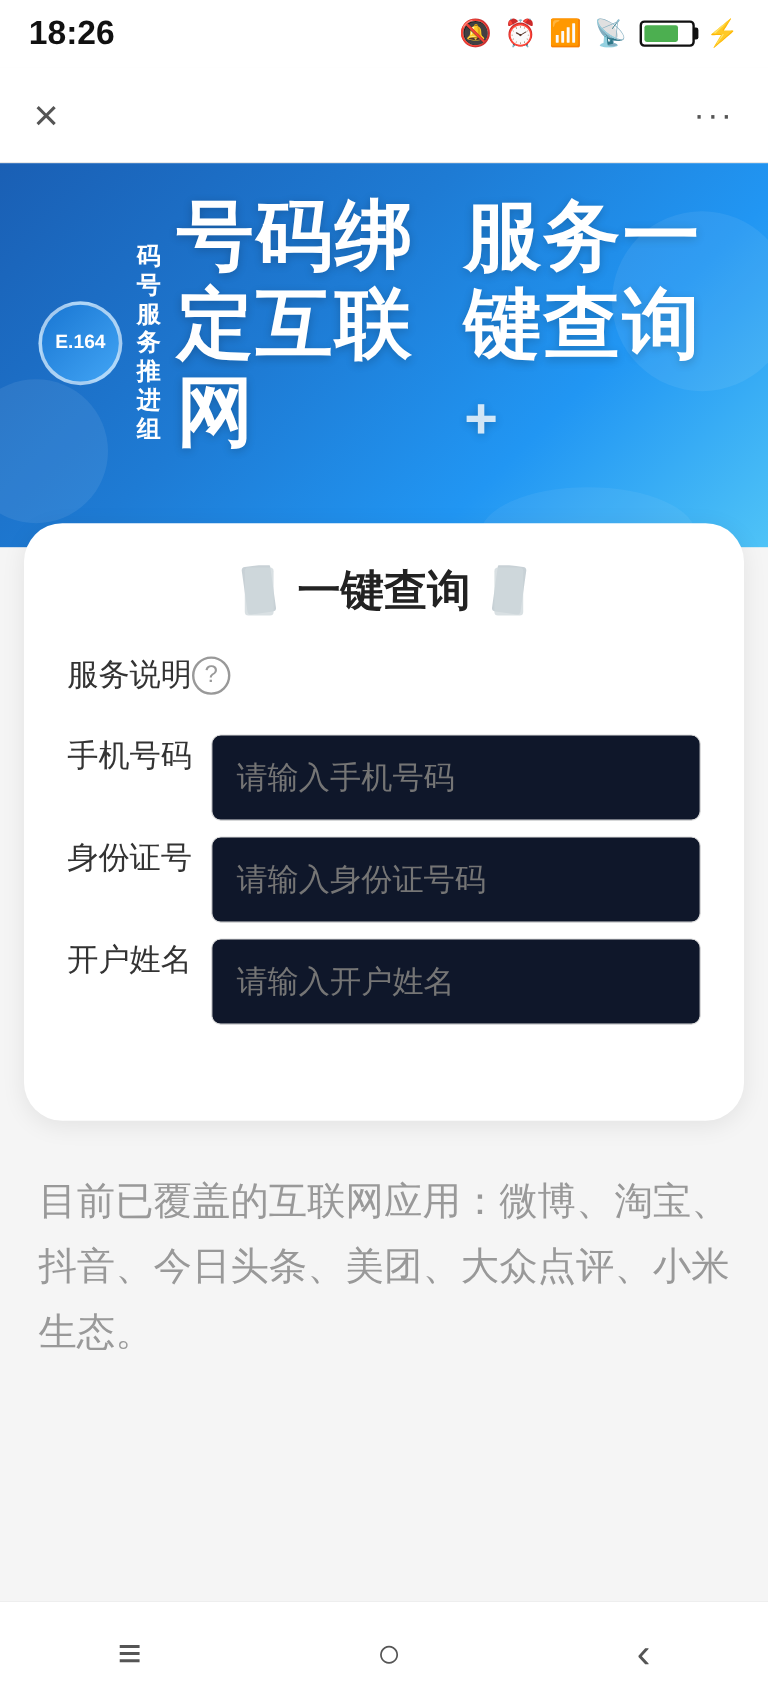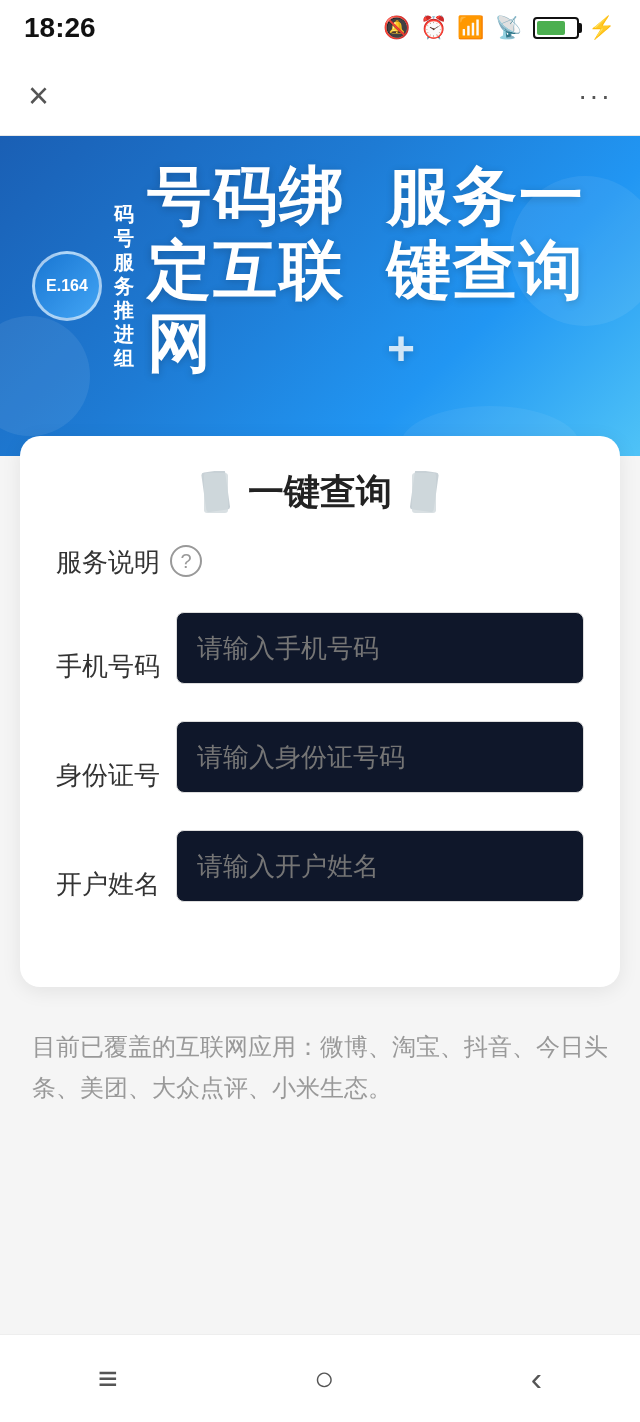--- a/index.html
+++ b/index.html
@@ -174,44 +174,43 @@
       height: 80px;
       border-radius: 50%;
       background: rgba(255,255,255,0.06);
     }
 
     
     .main-card {
       background: #fff;
       margin: 0 20px;
       margin-top: -20px;
-      border-radius: 20px;
-      padding: 32px 36px 48px;
+      border-radius: 32px;
+      padding: 32px 36px 67px;
       box-shadow: 0 4px 20px rgba(0,0,0,0.08);
       position: relative;
       z-index: 2;
     }
     .card-title-area {
       display: flex;
       align-items: center;
       justify-content: center;
       gap: 16px;
       margin-bottom: 28px;
     }
     .card-title-text {
       font-size: 36px;
       font-weight: 600;
       color: #222;
     }
 
     
     .service-note {
       display: flex;
-      align-items: flex-start;
-      gap: 10px;
+      align-items: center;
       margin-bottom: 32px;
     }
     .service-note-label {
       font-size: 26px;
       color: #333;
     }
     .service-note-icon {
       width: 32px;
       height: 32px;
       border: 2px solid #999;
@@ -221,22 +220,22 @@
       justify-content: center;
       font-size: 20px;
       color: #999;
       cursor: pointer;
       flex-shrink: 0;
     }
 
     
     .form-group {
       display: flex;
-      align-items: flex-end;
-      margin-bottom: 37px;
+      align-items: flex-start;
+      margin-bottom: 13px;
     }
     .form-label {
       font-size: 26px;
       color: #333;
       width: 120px;
       flex-shrink: 0;
     }
     .form-input {
       flex: 1;
       height: 72px;
@@ -265,21 +264,21 @@
     }
 
     
     .page-body {
       flex: 1;
       background: #f5f5f5;
     }
 
     .coverage-text {
       margin: 40px 32px 20px;
-      font-size: 24px;
+      font-size: 32px;
       color: #999;
       line-height: 1.7;
     }
 
     
     .bottom-nav {
       width: 100%;
       height: 88px;
       background: #fff;
       border-top: 1px solid #eee;

